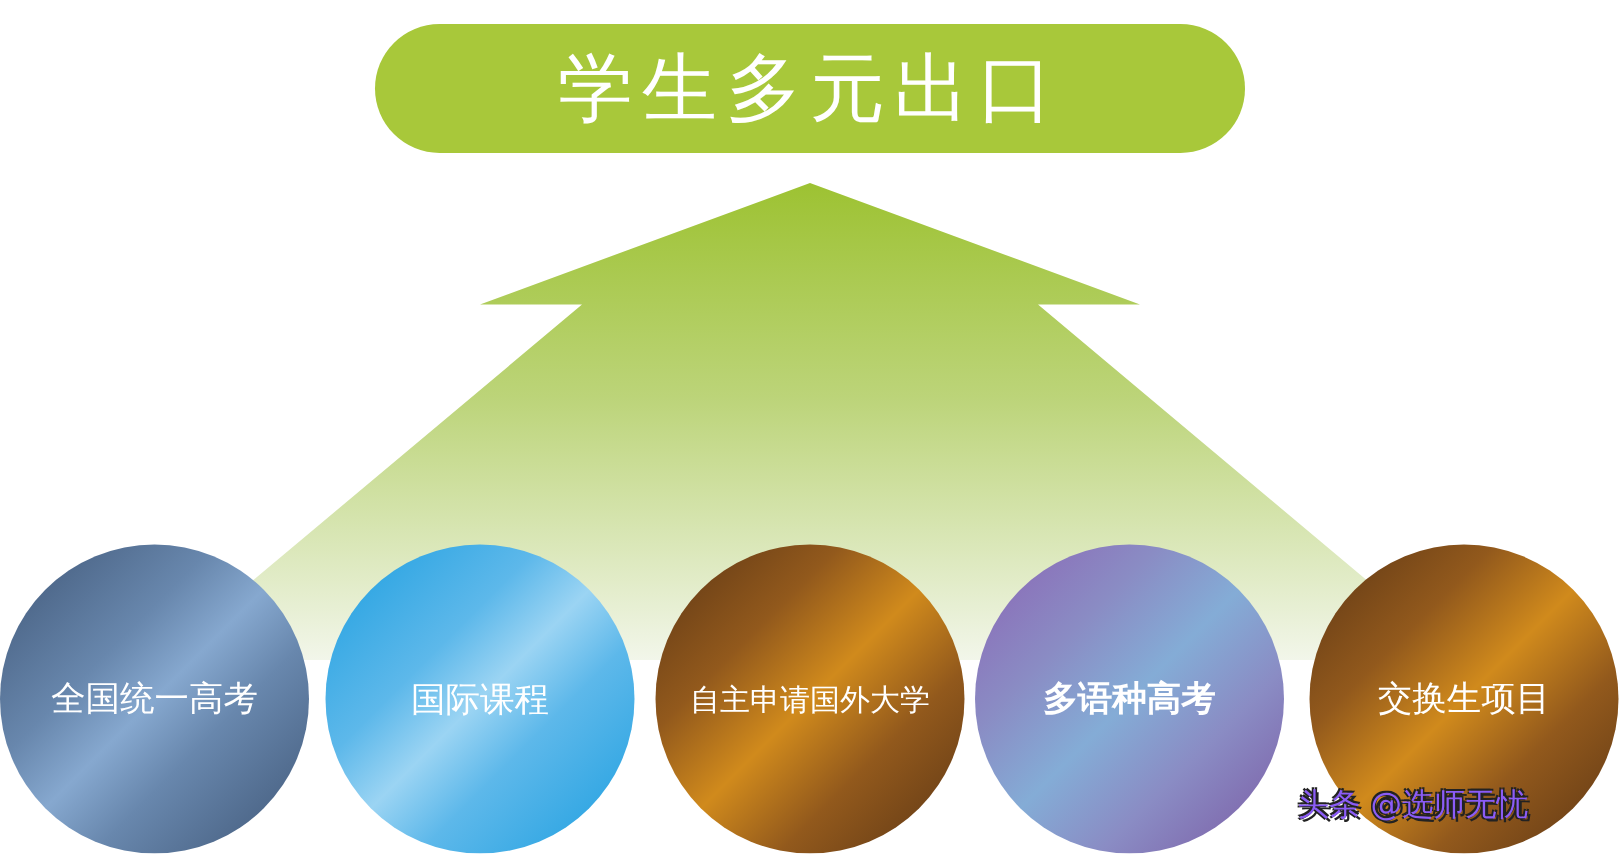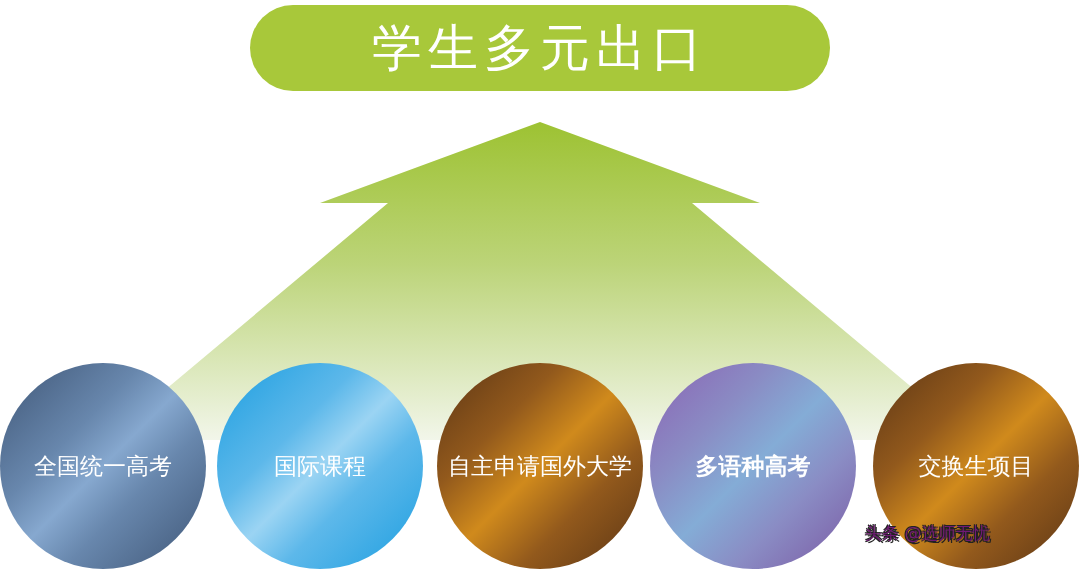--- a/index.html
+++ b/index.html
@@ -1,32 +1,32 @@
 <!DOCTYPE html>
 <html><head>
 <meta charset="utf-8">
 <style>
   html, body { margin:0; padding:0; background:#ffffff; }
   body { width:1080px; height:569px; position:relative; overflow:hidden;
          font-family:"DejaVu Sans","Liberation Sans",sans-serif; }
-  .banner { position:absolute; left:250px; top:5px; width:580px; height:86px;
+  .banner { position:absolute; left:250px; top:16px; width:580px; height:86px;
             border-radius:43px; background:#a8c83a;
             display:flex; align-items:center; justify-content:center; }
   .banner-text { color:#ffffff; font-size:50px; letter-spacing:6px; line-height:1; }
   svg.arrow { position:absolute; left:0; top:0; }
   .circle { position:absolute; width:206px; height:206px; border-radius:50%;
             display:flex; align-items:center; justify-content:center; top:363px; }
   .circle-label { color:#ffffff; font-size:23px; white-space:nowrap; line-height:1; }
   .c1 { left:0px;   background:linear-gradient(135deg,#3f5676 0%,#6887ad 35%,#86a8cf 50%,#6887ad 65%,#3f5676 100%);text-align:center; }
   .c2 { left:217px; background:linear-gradient(135deg,#1c9ee0 0%,#5db8ea 35%,#9bd4f3 50%,#5db8ea 65%,#1c9ee0 100%);font-family:Liberation Serif, serif; }
   .c3 { left:437px; background:linear-gradient(135deg,#5b3515 0%,#92591c 30%,#d08a1c 50%,#92591c 70%,#5b3515 100%); }
-  .c3 .circle-label { font-size:23px; }
+  .c3 .circle-label { font-size:20px; }
   .c4 { left:650px; background:linear-gradient(135deg,#8b63b4 0%,#8a8cc4 30%,#84acd6 50%,#8a8cc4 70%,#7a58a2 100%);font-weight:bold; }
   .c5 { left:873px; background:linear-gradient(135deg,#5b3515 0%,#92591c 30%,#d08a1c 50%,#92591c 70%,#5b3515 100%);justify-content:center; }
-  .watermark { position:absolute; left:865px; top:522px; color:#701a75; font-size:17px;
+  .watermark { position:absolute; left:865px; top:522px; color:#8b5cf6; font-size:21px;
                text-shadow:2px 2px 0 #222, -1px -1px 0 #222, 1px -1px 0 #222, -1px 1px 0 #222; white-space:nowrap; }
 </style>
 </head>
 <body>
 
 <svg class="arrow" width="1080" height="569" viewBox="0 0 1080 569">
   <defs>
     <linearGradient id="ag" x1="0" y1="0" x2="0" y2="1">
       <stop offset="0" stop-color="#9dc232"></stop>
       <stop offset="0.45" stop-color="#bcd479"></stop>

